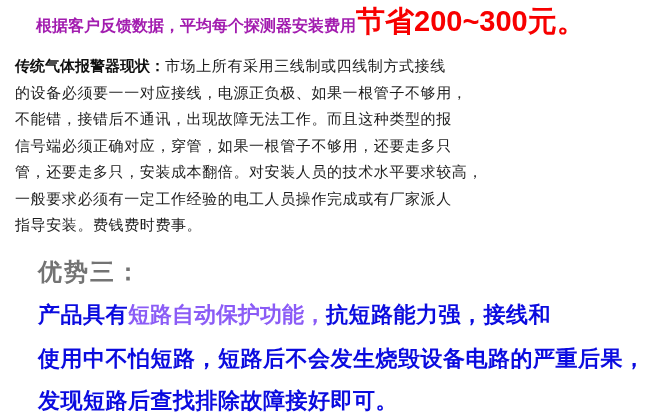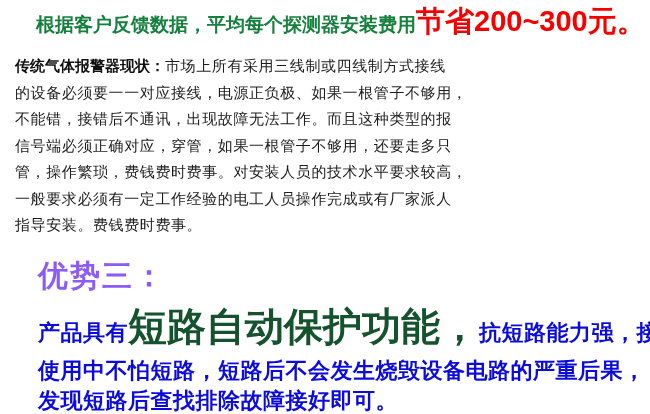--- a/index.html
+++ b/index.html
@@ -18,22 +18,22 @@
   
   .headline {
     position: absolute;
     left: 36px;
     top: 2px;
     white-space: nowrap;
   }
   .headline .hl-blue {
     font-family: "Liberation Sans", sans-serif;
     font-weight: bold;
-    font-size: 19px;
-    color: #15803d;
+    font-size: 16px;
+    color: #a21caf;
     letter-spacing: 0px;
     vertical-align: baseline;
   }
   .headline .hl-red {
     font-family: "Liberation Sans", sans-serif;
     font-weight: bold;
     font-size: 29px;
     color: #f70000;
     vertical-align: baseline;
   }
@@ -58,67 +58,67 @@
     color: #111111;
     letter-spacing: 0px;
   }
   
   .adv-heading {
     position: absolute;
     left: 38px;
     top: 256px;
     font-family: "Liberation Sans", sans-serif;
     font-weight: bold;
-    font-size: 30px;
-    color: #8b5cf6;
+    font-size: 24px;
+    color: #737373;
     letter-spacing: 2px;
   }
   
   .adv-line {
     position: absolute;
     left: 38px;
     white-space: nowrap;
     font-family: "Liberation Sans", sans-serif;
     font-weight: bold;
     font-size: 22px;
     color: #0b0bdf;
     letter-spacing: 0.5px;
   }
   .adv-line1 { top: 300px; }
   .adv-line1 .b {
     font-size: 22px;
     color: #0b0bdf;
     vertical-align: baseline;
   }
   .adv-line1 .r {
-    font-size: 39px;
-    color: #14532d;
+    font-size: 22px;
+    color: #8b5cf6;
     vertical-align: baseline;
     letter-spacing: 0px;
   }
-  .adv-line2 { top: 356px; }
+  .adv-line2 { top: 344px; }
   .adv-line3 { top: 386px; }
 </style>
 </head>
 <body>
 
 <div class="page">
 
   <div class="headline">
     <span class="hl-blue">根据客户反馈数据，平均每个探测器安装费用</span><span class="hl-red">节省200~300元。</span>
   </div>
 
   <div class="status-para">
     <div class="s-line">
       <span class="s-label">传统气体报警器现状：</span><span>市场上所有采用三线制或四线制方式接线</span>
     </div>
     <div class="s-line">的设备必须要一一对应接线，电源正负极、如果一根管子不够用，</div>
     <div class="s-line">不能错，接错后不通讯，出现故障无法工作。而且这种类型的报</div>
     <div class="s-line">信号端必须正确对应，穿管，如果一根管子不够用，还要走多只</div>
-    <div class="s-line">管，操作繁琐，费钱费时费事。对安装人员的技术水平要求较高，</div>
+    <div class="s-line">管，还要走多只，安装成本翻倍。对安装人员的技术水平要求较高，</div>
     <div class="s-line">一般要求必须有一定工作经验的电工人员操作完成或有厂家派人</div>
     <div class="s-line">指导安装。费钱费时费事。</div>
   </div>
 
   <div class="adv-heading">优势三：</div>
 
   <div class="adv-line adv-line1">
     <span class="b">产品具有</span><span class="r">短路自动保护功能，</span><span class="b">抗短路能力强，接线和</span>
   </div>
 

